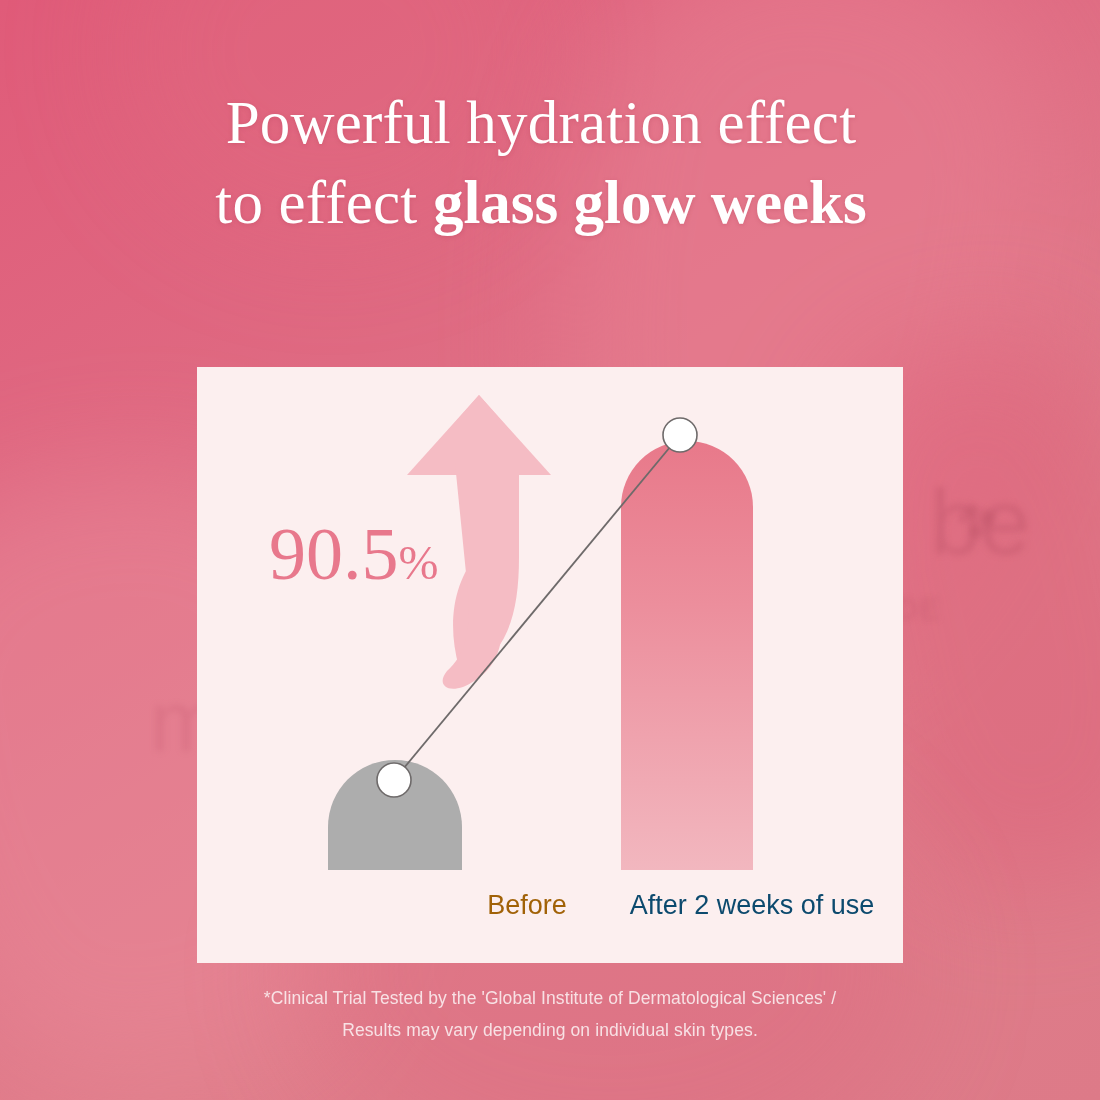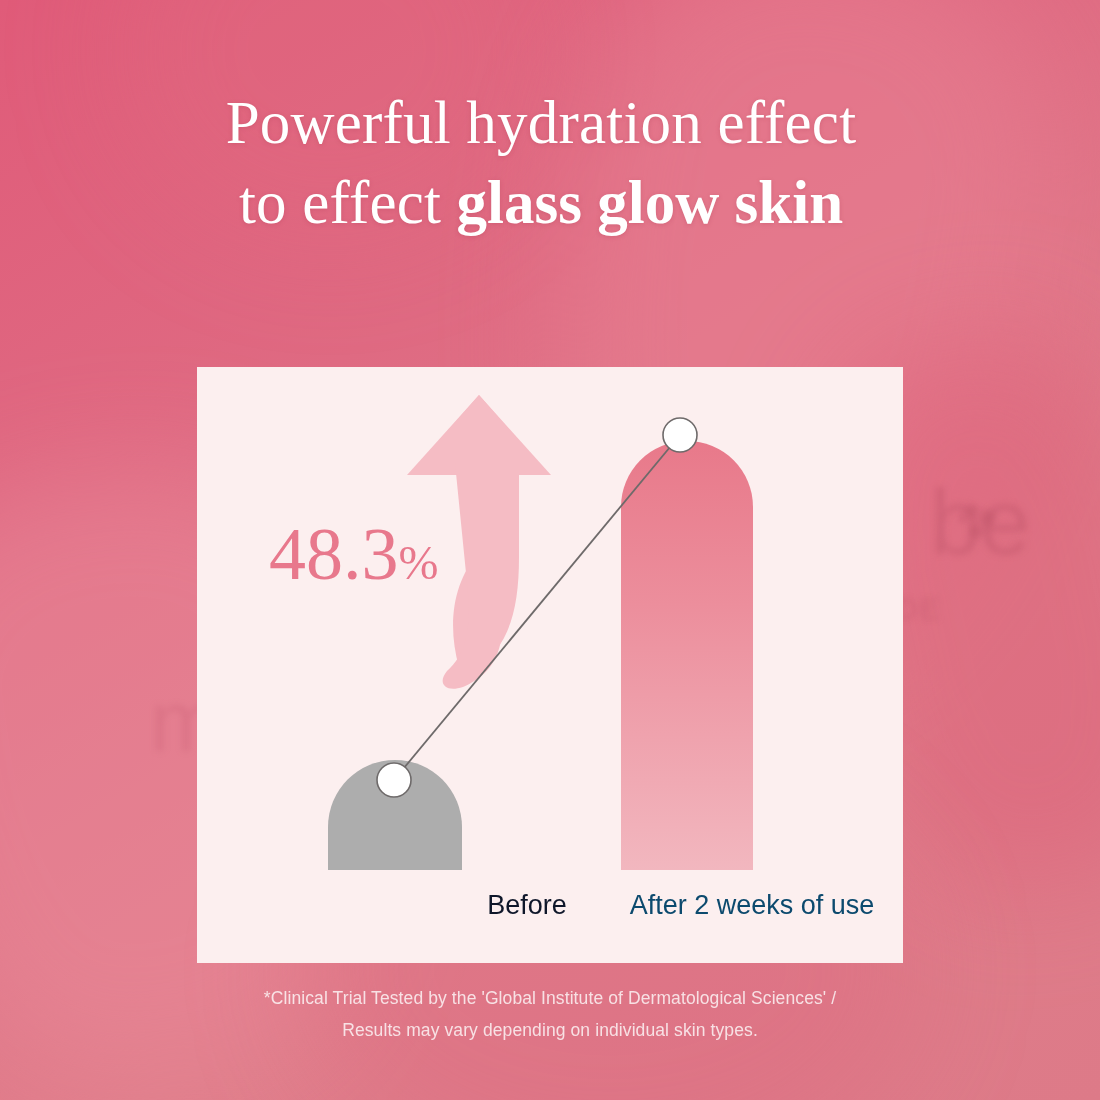--- a/index.html
+++ b/index.html
@@ -156,21 +156,21 @@
     position: absolute;
     text-align: center;
     font-family: "Liberation Sans", sans-serif;
     font-size: 27px;
     white-space: nowrap;
   }
   #label-before {
     left: 265px;
     top: 523px;
     width: 130px;
-    color: #0f172a;
+    color: #a16207;
   }
   #label-after {
     left: 335px;
     top: 523px;
     width: 440px;
     color: #0c4a6e;
   }
   #inchart-value {
     position: absolute;
     left: 72px;
@@ -218,21 +218,21 @@
       <rect x="18" y="1" width="15" height="15"></rect>
       <rect x="19" y="19" width="12" height="12"></rect>
       <rect x="2" y="18" width="8" height="8"></rect>
     </g>
   </svg>
   <div class="bg-ghost-text ghost-nide">NIDE</div>
   <div class="bg-ghost-text ghost-m">m</div>
 
   <div class="headline">
     <span class="headline-line">Powerful hydration effect</span>
-    <span class="headline-line headline-line-2"><span>to effect </span><span class="headline-strong">glass glow skin</span></span>
+    <span class="headline-line headline-line-2"><span>to effect </span><span class="headline-strong">glass glow weeks</span></span>
   </div>
 
 
   <div id="chart-panel">
 
     <svg class="chart-svg" viewBox="0 0 706 596">
       <defs>
         <linearGradient id="afterBarGrad" x1="0" y1="0" x2="0" y2="1">
           <stop offset="0%" stop-color="#e8798a"></stop>
           <stop offset="38%" stop-color="#ec8e9c"></stop>
@@ -251,21 +251,21 @@
       <path d="M 131,503 L 131,460 A 67,67 0 0 1 265,460 L 265,503 Z" fill="#adadad"></path>
 
       <path d="M 424,503 L 424,140 A 66,66 0 0 1 556,140 L 556,503 Z" fill="url(#afterBarGrad)"></path>
 
       <line x1="197" y1="413" x2="483" y2="68" stroke="#6e6a6a" stroke-width="1.8"></line>
 
       <circle cx="197" cy="413" r="17" fill="#ffffff" stroke="#6e6a6a" stroke-width="1.6"></circle>
       <circle cx="483" cy="68" r="17" fill="#ffffff" stroke="#6e6a6a" stroke-width="1.6"></circle>
     </svg>
 
-    <div id="inchart-value"><span>48.3</span><span class="pct">%</span></div>
+    <div id="inchart-value"><span>90.5</span><span class="pct">%</span></div>
 
     <div class="bar-label" id="label-before">Before</div>
     <div class="bar-label" id="label-after">After 2 weeks of use</div>
   </div>
 
   <div class="footnote">
     <span class="footnote-line">*Clinical Trial Tested by the 'Global Institute of Dermatological Sciences' /</span>
     <span class="footnote-line">Results may vary depending on individual skin types.</span>
   </div>
 

